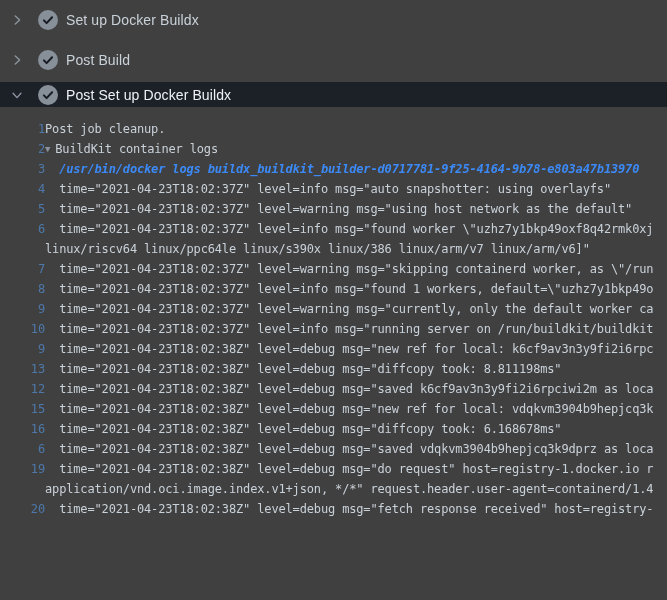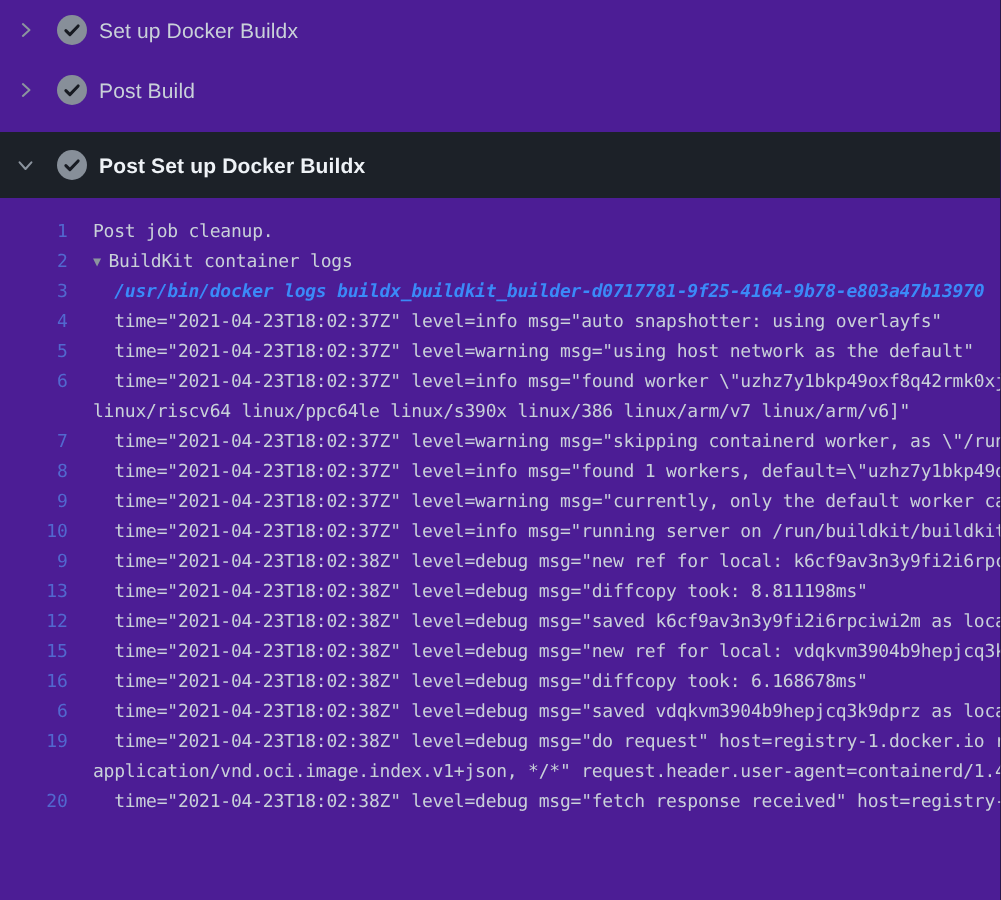--- a/index.html
+++ b/index.html
@@ -1,48 +1,48 @@
 <!DOCTYPE html>
 <html><head>
 <meta charset="utf-8">
 <style>
   html,body{margin:0;padding:0;background:#0d1117;}
   .screen{
     width:667px;height:600px;overflow:hidden;position:relative;
-    background:#4c1d95;
+    background:#404040;
     font-family:"Liberation Sans",sans-serif;
     -webkit-font-smoothing:antialiased;
   }
   
   .step-row{
     display:flex;align-items:center;height:40px;padding-left:9px;
     cursor:pointer;box-sizing:border-box;
   }
   .step-row.expanded{
-    height:44px;background:#1c2128;margin-top:8px;font-weight:bold;
+    height:25px;background:#1c2128;margin-top:2px;
   }
   .chev{width:16px;flex:none;display:flex;align-items:center;justify-content:center;}
   .check{margin-left:13px;flex:none;display:flex;align-items:center;}
   .step-label{
     margin-left:8px;font-size:14px;color:#c9d1d9;letter-spacing:.1px;
   }
   .step-row.expanded .step-label{color:#eef2f6;}
   
   .log{
     padding-top:12px;
     font-family:"DejaVu Sans Mono",monospace;
     font-size:12px;line-height:20px;letter-spacing:-0.15px;
   }
   .log-row{display:flex;height:20px;}
   .log-num{
     width:45px;flex:none;text-align:right;
     color:rgba(88,166,255,0.55);cursor:pointer;user-select:none;
   }
   .log-text{
-    margin-left:17px;flex:1 1 auto;min-width:0;
+    flex:1 1 auto;min-width:0;
     white-space:pre;overflow:hidden;color:#c9d1d9;
   }
   .log-text.cmd{color:#3b8af8;font-weight:bold;font-style:italic;}
   .caret{
     color:#8b949e;font-size:9px;display:inline-block;
     transform:translateY(-1px);margin-right:5px;
   }
 </style>
 </head>
 <body>

